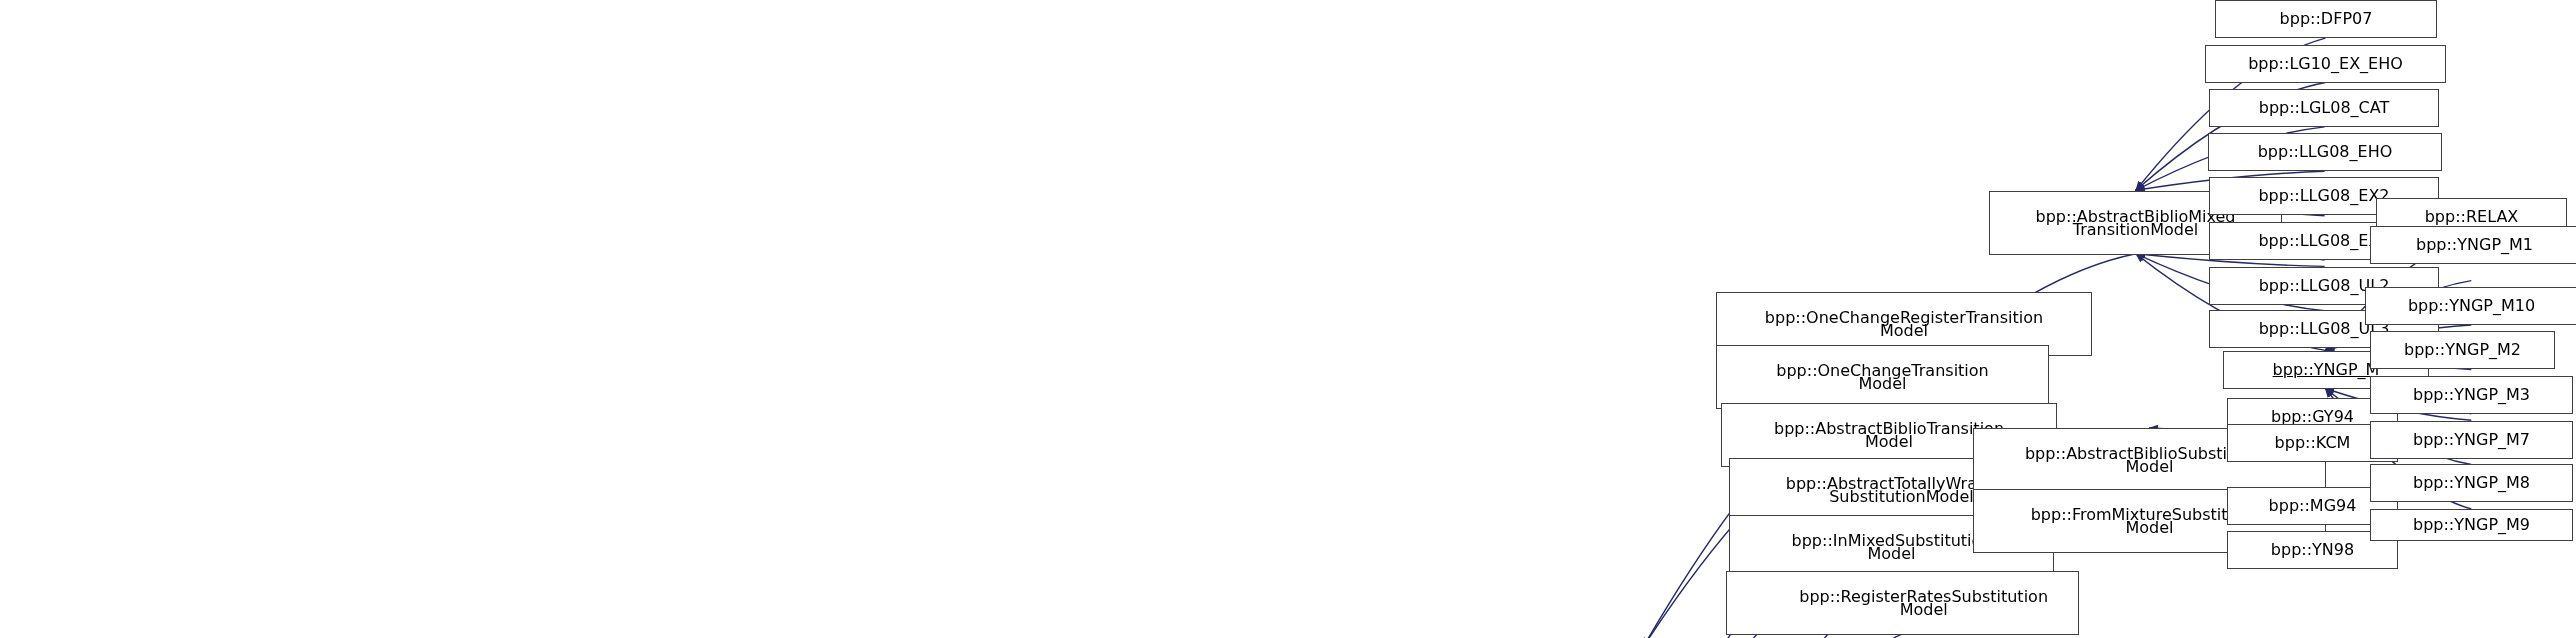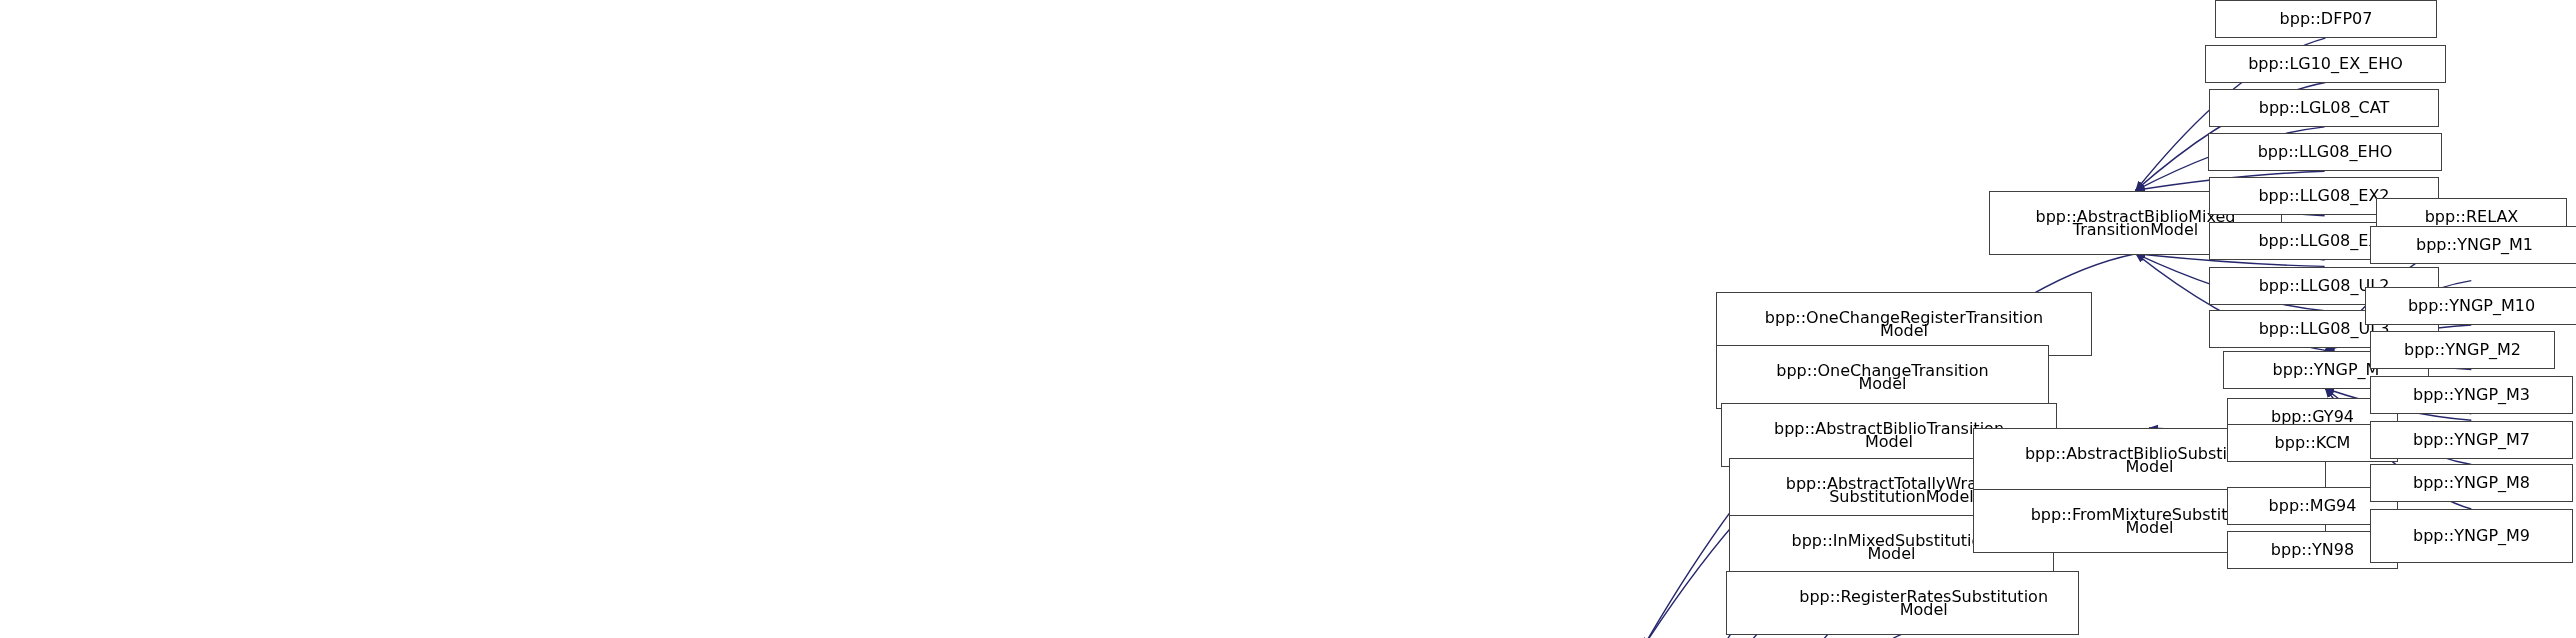--- a/index.html
+++ b/index.html
@@ -119,28 +119,28 @@
       <div class="node" style="left: 1989px; top: 191px; width: 293px; height: 64px;">bpp::AbstractBiblioMixed
 TransitionModel</div>
       <div class="node" style="left: 2215px; top: 0px; width: 222px; height: 38px;">bpp::DFP07</div>
       <div class="node" style="left: 2205px; top: 45px; width: 241px; height: 38px;">bpp::LG10_EX_EHO</div>
       <div class="node" style="left: 2209px; top: 89px; width: 230px; height: 38px;">bpp::LGL08_CAT</div>
       <div class="node" style="left: 2208px; top: 133px; width: 234px; height: 38px;">bpp::LLG08_EHO</div>
       <div class="node" style="left: 2209px; top: 177px; width: 230px; height: 38px;">bpp::LLG08_EX2</div>
       <div class="node" style="left: 2209px; top: 222px; width: 230px; height: 38px;">bpp::LLG08_EX3</div>
       <div class="node" style="left: 2209px; top: 267px; width: 230px; height: 38px;">bpp::LLG08_UL2</div>
       <div class="node" style="left: 2209px; top: 310px; width: 230px; height: 38px;">bpp::LLG08_UL3</div>
-      <div class="node" style="left: 2223px; top: 351px; width: 206px; height: 38px;">bpp::YNGP_M</div>
+      <div class="node" style="left: 2223px; top: 351px; width: 206px; height: 38px; text-decoration: underline;">bpp::YNGP_M</div>
       <div class="node" style="left: 2227px; top: 398px; width: 171px; height: 38px;">bpp::GY94</div>
       <div class="node" style="left: 2227px; top: 424px; width: 171px; height: 38px;">bpp::KCM</div>
       <div class="node" style="left: 2227px; top: 487px; width: 171px; height: 38px;">bpp::MG94</div>
       <div class="node" style="left: 2227px; top: 531px; width: 171px; height: 38px;">bpp::YN98</div>
       <div class="node" style="left: 2376px; top: 198px; width: 191px; height: 38px;">bpp::RELAX</div>
       <div class="node" style="left: 2370px; top: 226px; width: 209px; height: 38px;">bpp::YNGP_M1</div>
       <div class="node" style="left: 2365px; top: 287px; width: 213px; height: 38px;">bpp::YNGP_M10</div>
       <div class="node" style="left: 2370px; top: 331px; width: 185px; height: 38px;">bpp::YNGP_M2</div>
       <div class="node" style="left: 2370px; top: 376px; width: 203px; height: 38px;">bpp::YNGP_M3</div>
       <div class="node" style="left: 2370px; top: 421px; width: 203px; height: 38px;">bpp::YNGP_M7</div>
       <div class="node" style="left: 2370px; top: 464px; width: 203px; height: 38px;">bpp::YNGP_M8</div>
-      <div class="node" style="left: 2370px; top: 509px; width: 203px; height: 54px;">bpp::YNGP_M9</div>
+      <div class="node" style="left: 2370px; top: 509px; width: 203px; height: 32px;">bpp::YNGP_M9</div>
     </div>
 </div>
 
 
 </body></html>

